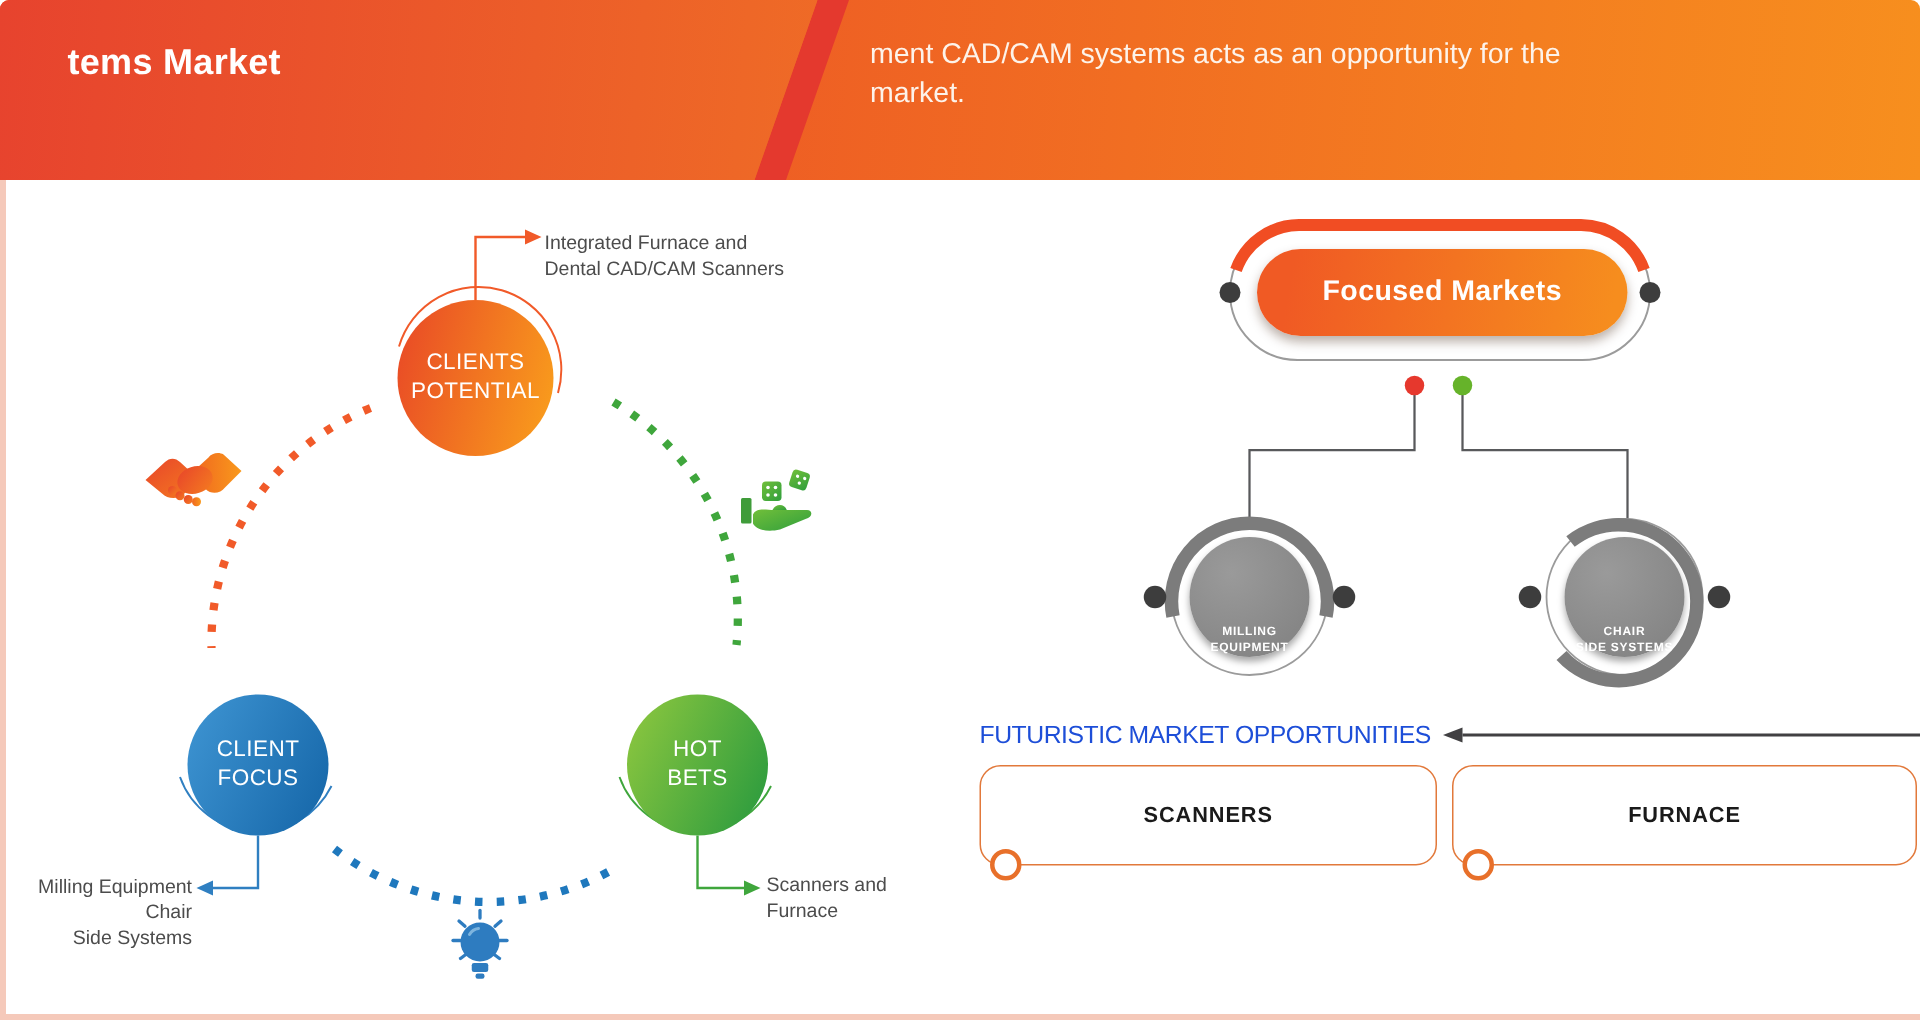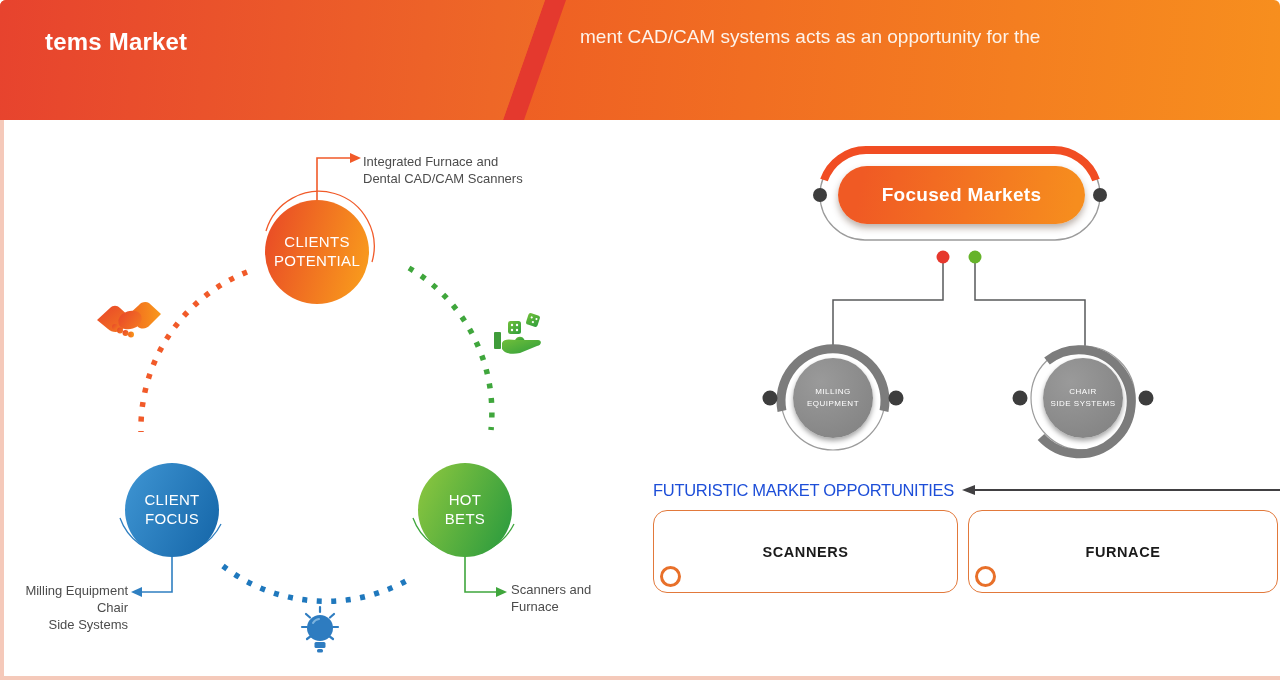--- a/index.html
+++ b/index.html
@@ -42,33 +42,33 @@
   .callout-top{left:363px;top:154px;}
   .callout-left{left:8px;top:583px;width:120px;text-align:right;}
   .callout-right{left:511px;top:582px;}
   
   .focused-pill{position:absolute;left:838px;top:166px;width:247px;height:58px;border-radius:29px;
     background:linear-gradient(100deg,#f05a24 10%,#f68d1e 95%);box-shadow:0 4px 7px rgba(60,30,10,.35);
     display:flex;align-items:center;justify-content:center;color:#fff;font-weight:bold;
     font-size:19px;letter-spacing:.3px;z-index:5;}
   .gray-node{position:absolute;width:80px;height:80px;border-radius:50%;
     background:radial-gradient(circle at 35% 30%,#9a9a9a,#868686 75%);
-    box-shadow:0 3px 5px rgba(0,0,0,.35);display:flex;align-items:center;justify-content:center;
-    text-align:center;color:#fff;font-size:8px;letter-spacing:.5px;line-height:1.45;z-index:5;}
+    box-shadow:0 3px 5px rgba(0,0,0,.35);display:flex;align-items:flex-end;justify-content:center;
+    text-align:center;color:#fff;font-size:8px;letter-spacing:.5px;line-height:1.45;z-index:5;font-weight:bold;}
   .gray-node span{display:block;}
   .gray-node-1{left:793px;top:358px;}
   .gray-node-2{left:1043px;top:358px;}
   
   .opps-heading-row{position:absolute;left:653px;top:480px;width:627px;height:20px;
     display:flex;align-items:center;z-index:6;}
   .opps-heading{font-size:16.5px;font-weight:400;color:#1d4ed8;letter-spacing:-.3px;white-space:nowrap;}
   .opps-arrowhead{width:0;height:0;border-top:5px solid transparent;border-bottom:5px solid transparent;
     border-right:13px solid #414042;margin-left:8px;}
   .opps-arrowline{flex:1;height:2px;background:#414042;}
-  .opp-box{position:absolute;top:510px;height:83px;box-sizing:border-box;border:1.6px solid #e2793b;
+  .opp-box{position:absolute;top:510px;height:67px;box-sizing:border-box;border:1.6px solid #e2793b;
     border-radius:14px;display:flex;align-items:center;justify-content:center;
     font-size:14.5px;font-weight:bold;color:#1a1a1a;letter-spacing:.6px;background:#fff;z-index:4;}
   .opp-box-1{left:653px;width:305px;}
   .opp-box-2{left:968px;width:310px;}
   .opp-dot{position:absolute;top:566px;width:21px;height:21px;box-sizing:border-box;border-radius:50%;
     border:3px solid #e8702a;background:#fff;z-index:6;}
   .opp-dot-1{left:660px;}
   .opp-dot-2{left:975px;}
 </style>
 </head>
@@ -76,20 +76,21 @@
 
 <div class="header">
   <div class="base"></div>
   <div class="stripe"></div>
   <div class="left"></div>
   <div class="header-title">
     <span>tems Market</span>
   </div>
   <div class="header-desc">
     <span>ment CAD/CAM systems acts as an opportunity for the</span>
+    <span>market.</span>
   </div>
 </div>
 
 <svg id="svg-left" class="svg-layer" viewBox="0 120 640 560">
   <defs>
     <linearGradient id="hsGradL" x1="0" y1="0" x2="1" y2="1">
       <stop offset="0" stop-color="#e8452a"></stop>
         <stop offset="1" stop-color="#f47b20"></stop>
     </linearGradient>
     <linearGradient id="hsGradR" x1="0" y1="0" x2="1" y2="0">

